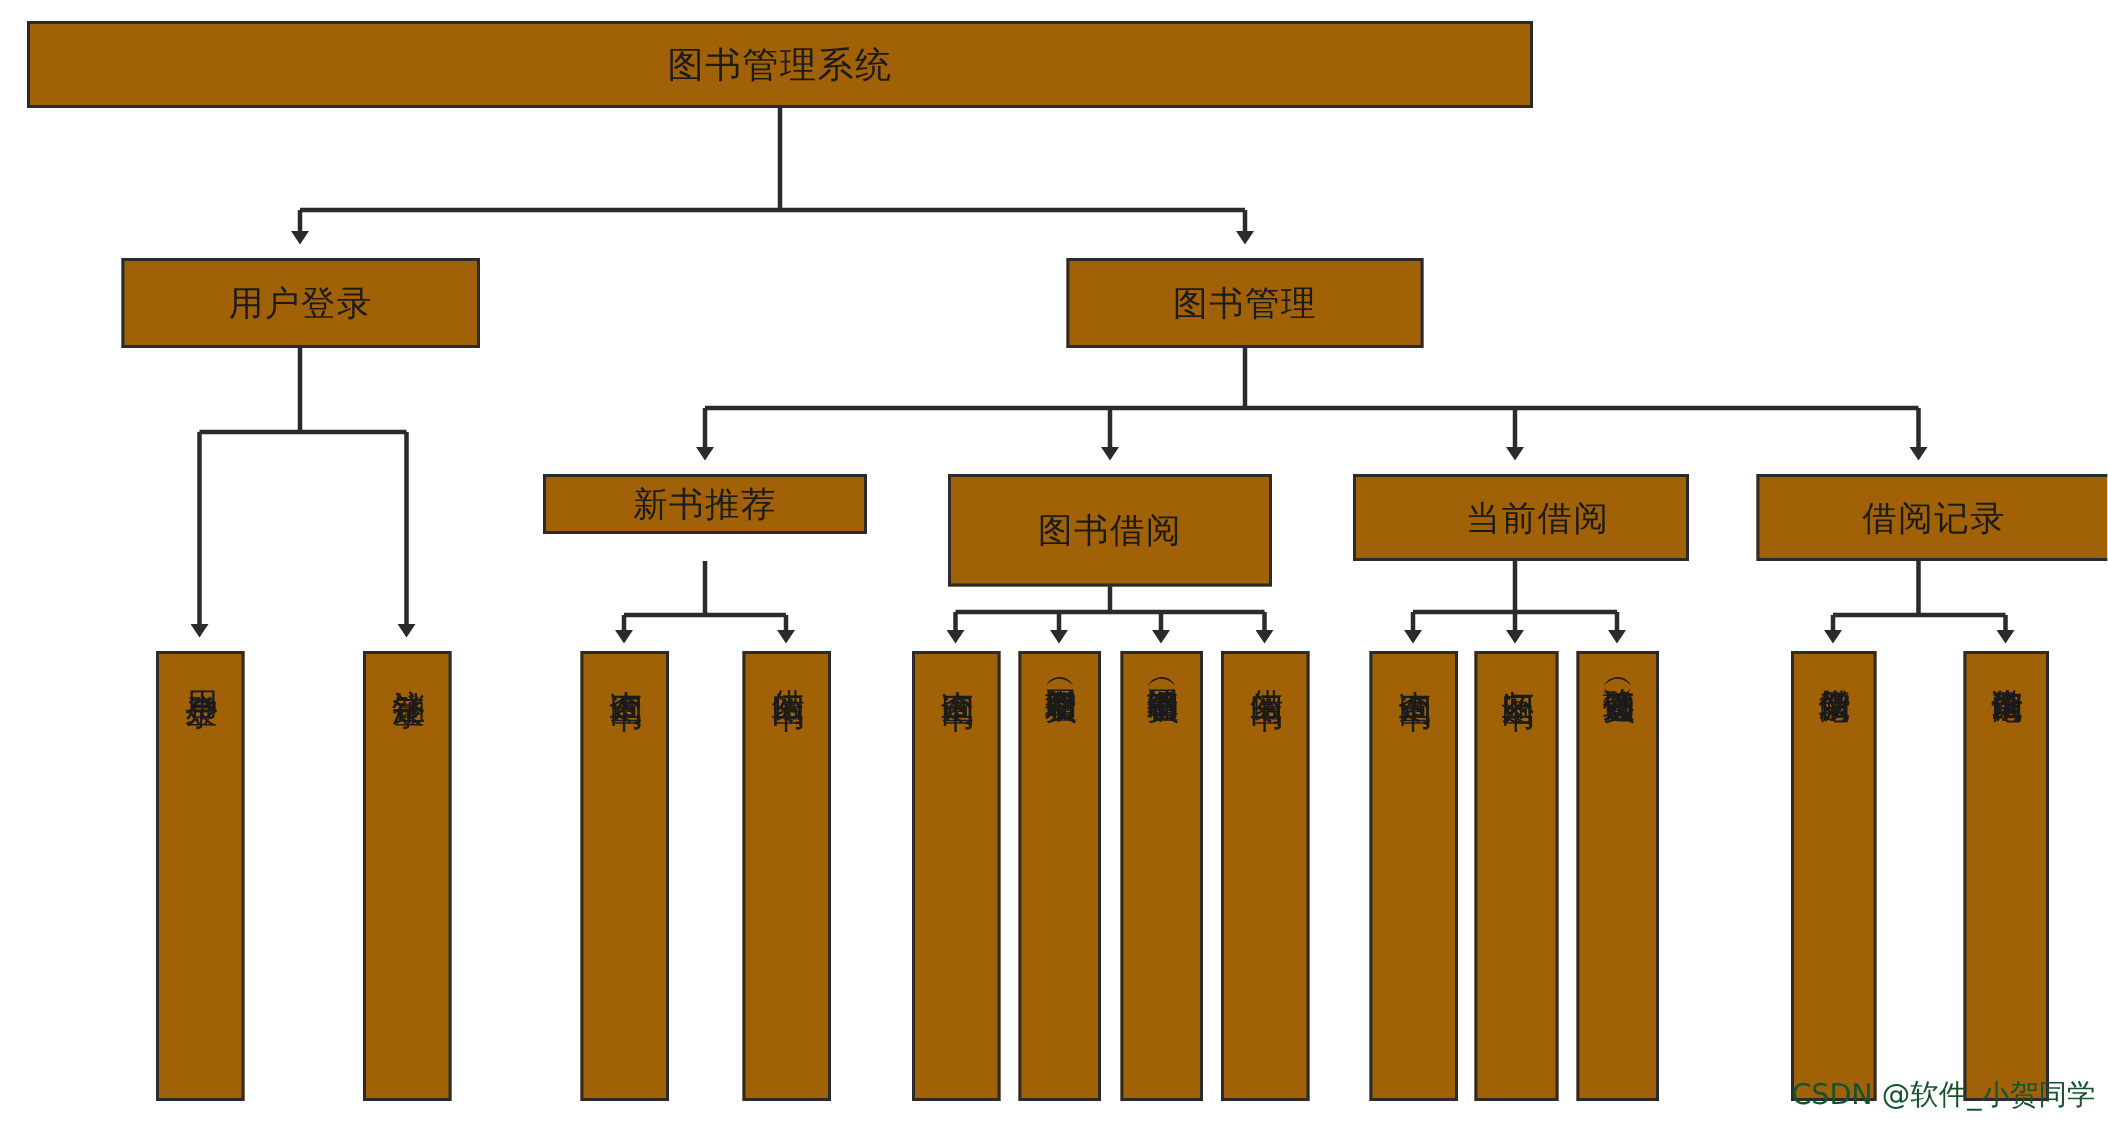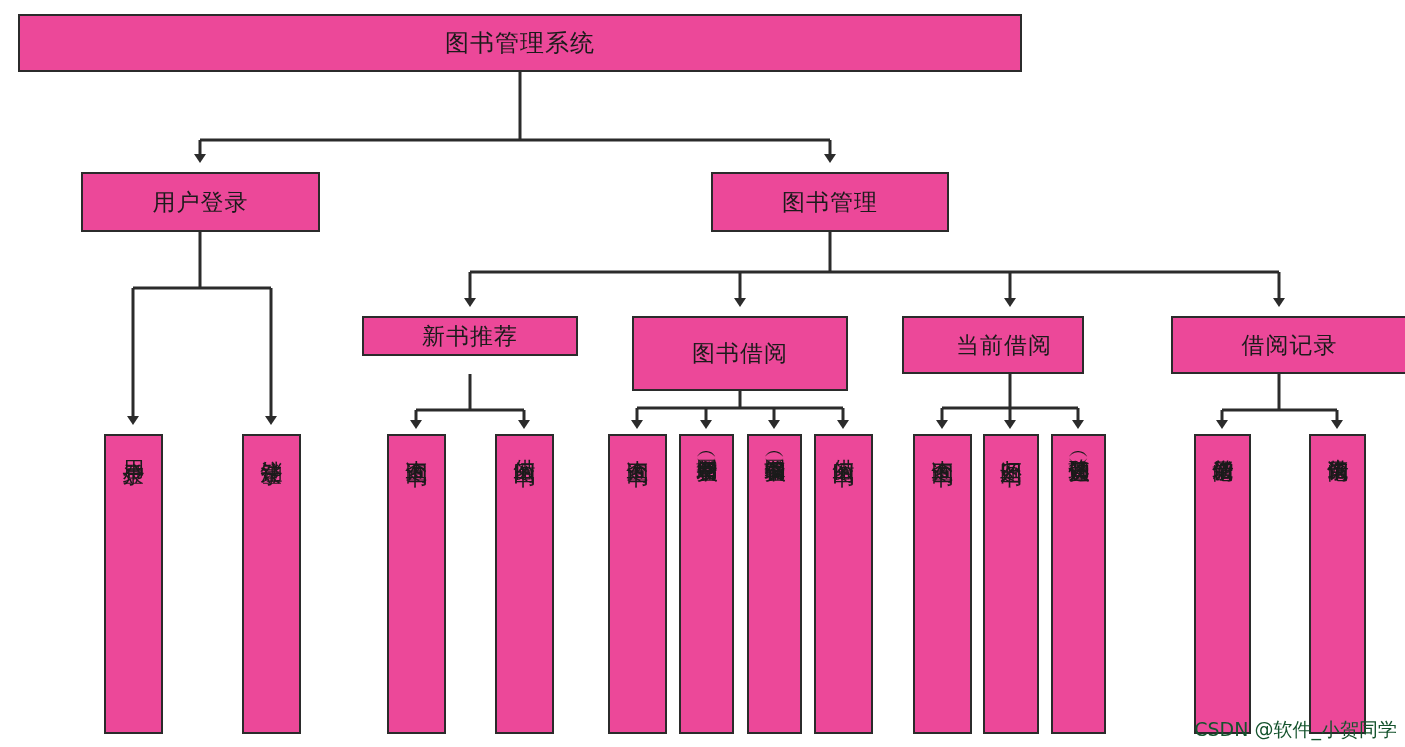--- a/index.html
+++ b/index.html
@@ -22,21 +22,21 @@
     left: 0;
     top: 0;
     width: 1405px;
     height: 747px;
     pointer-events: none;
   }
   .node {
     position: absolute;
     box-sizing: border-box;
     border: 2.5px solid #2b2b2b;
-    background: #ec4899;
+    background: #a16207;
     display: flex;
     align-items: center;
     justify-content: center;
     color: #1b1b1b;
   }
   .node.horiz {
     font-size: 23px;
     letter-spacing: 1px;
   }
   .node.root {
@@ -136,21 +136,21 @@
   <div class="node horiz" style="left:711px; top:172px; width:238px; height:60px;">
     <span>图书管理</span>
   </div>
 
   <div class="node horiz" style="left:362px; top:316px; width:216px; height:40px;">
     <span>新书推荐</span>
   </div>
   <div class="node horiz" style="left:632px; top:316px; width:216px; height:75px;">
     <span>图书借阅</span>
   </div>
-  <div class="node horiz" style="left:902px; top:316px; width:182px; height:58px;padding-left:22px;">
+  <div class="node horiz" style="left:902px; top:316px; width:224px; height:58px;padding-left:22px;">
     <span>当前借阅</span>
   </div>
   <div class="node horiz" style="left:1171px; top:316px; width:237px; height:58px;">
     <span>借阅记录</span>
   </div>
 
   <div class="node leaf" style="left:104px; top:434px; width:59px; height:300px;">
     <span class="vtext">用户登录</span>
   </div>
   <div class="node leaf" style="left:242px; top:434px; width:59px; height:300px;">

